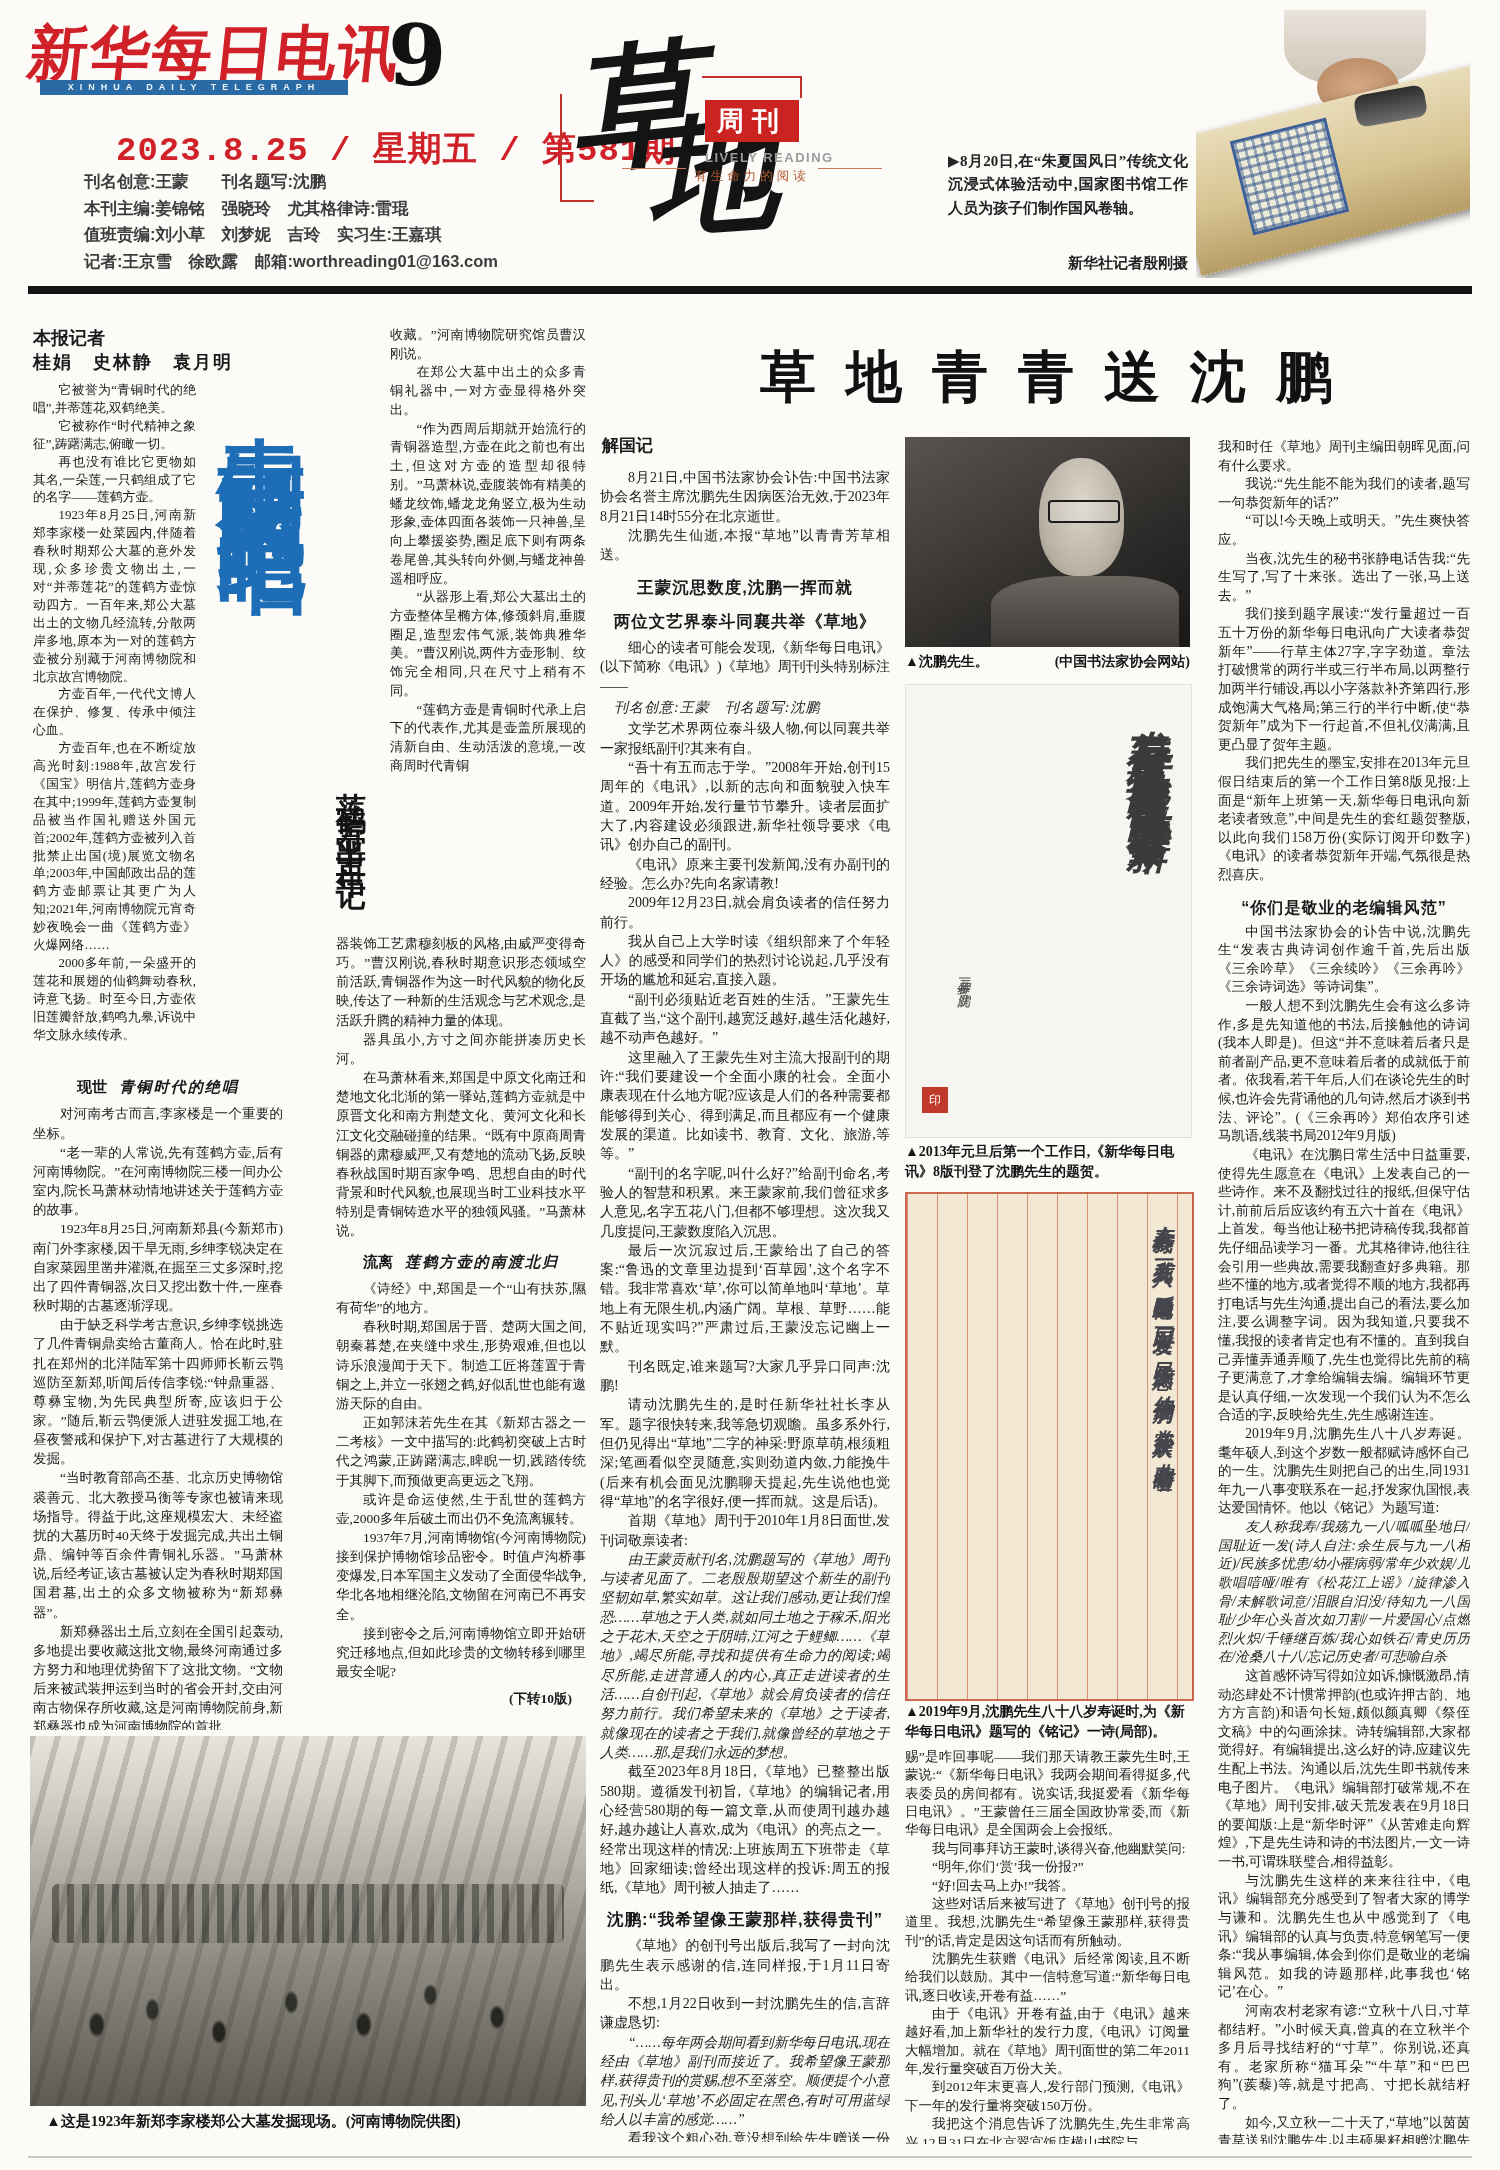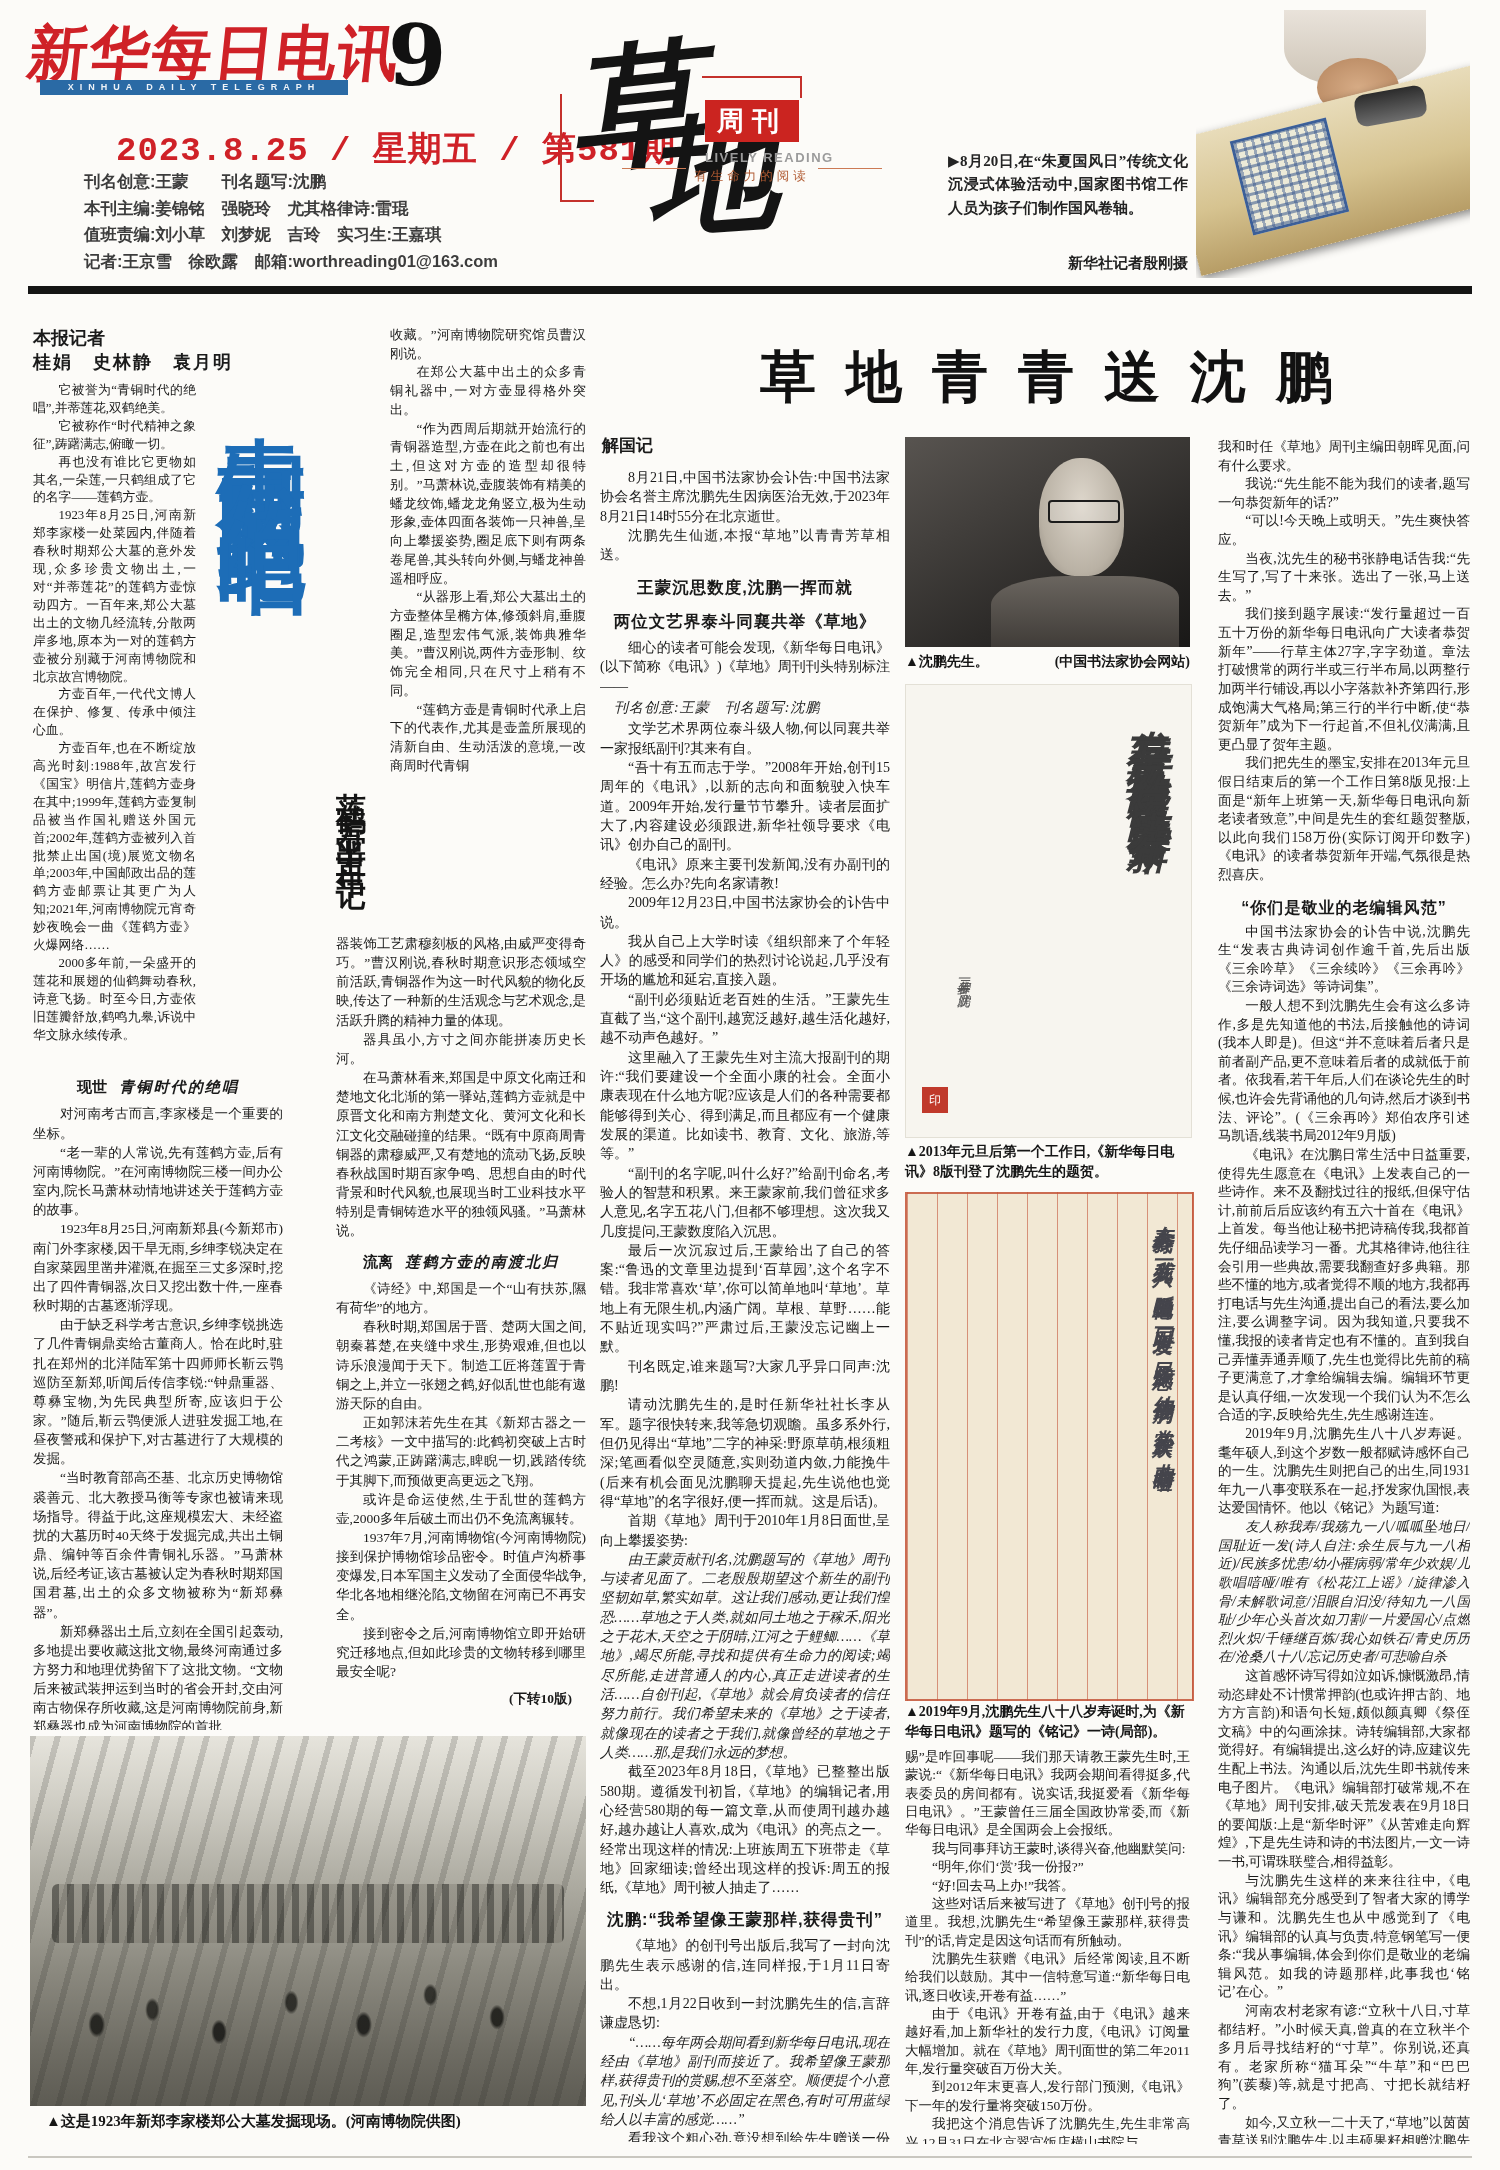--- a/index.html
+++ b/index.html
@@ -201,29 +201,29 @@
   <div class="col mcol1">
       <p class="para">8月21日,中国书法家协会讣告:中国书法家协会名誉主席沈鹏先生因病医治无效,于2023年8月21日14时55分在北京逝世。</p>
       <p class="para">沈鹏先生仙逝,本报“草地”以青青芳草相送。</p>
       <div class="subhead">王蒙沉思数度,沈鹏一挥而就</div>
       <div class="subhead">两位文艺界泰斗同襄共举《草地》</div>
       <p class="para">细心的读者可能会发现,《新华每日电讯》(以下简称《电讯》)《草地》周刊刊头特别标注——</p>
       <p class="kaiti kc">刊名创意:王蒙　刊名题写:沈鹏</p>
       <p class="para">文学艺术界两位泰斗级人物,何以同襄共举一家报纸副刊?其来有自。</p>
       <p class="para">“吾十有五而志于学。”2008年开始,创刊15周年的《电讯》,以新的志向和面貌驶入快车道。2009年开始,发行量节节攀升。读者层面扩大了,内容建设必须跟进,新华社领导要求《电讯》创办自己的副刊。</p>
       <p class="para">《电讯》原来主要刊发新闻,没有办副刊的经验。怎么办?先向名家请教!</p>
-      <p class="para">2009年12月23日,中国书法家协会的讣告中说。</p>
+      <p class="para">2009年12月23日,就会肩负读者的信任努力前行。</p>
       <p class="para">我从自己上大学时读《组织部来了个年轻人》的感受和同学们的热烈讨论说起,几乎没有开场的尴尬和延宕,直接入题。</p>
       <p class="para">“副刊必须贴近老百姓的生活。”王蒙先生直截了当,“这个副刊,越宽泛越好,越生活化越好,越不动声色越好。”</p>
       <p class="para">这里融入了王蒙先生对主流大报副刊的期许:“我们要建设一个全面小康的社会。全面小康表现在什么地方呢?应该是人们的各种需要都能够得到关心、得到满足,而且都应有一个健康发展的渠道。比如读书、教育、文化、旅游,等等。”</p>
       <p class="para">“副刊的名字呢,叫什么好?”给副刊命名,考验人的智慧和积累。来王蒙家前,我们曾征求多人意见,名字五花八门,但都不够理想。这次我又几度提问,王蒙数度陷入沉思。</p>
       <p class="para">最后一次沉寂过后,王蒙给出了自己的答案:“鲁迅的文章里边提到‘百草园’,这个名字不错。我非常喜欢‘草’,你可以简单地叫‘草地’。草地上有无限生机,内涵广阔。草根、草野……能不贴近现实吗?”严肃过后,王蒙没忘记幽上一默。</p>
       <p class="para">刊名既定,谁来题写?大家几乎异口同声:沈鹏!</p>
       <p class="para">请动沈鹏先生的,是时任新华社社长李从军。题字很快转来,我等急切观瞻。虽多系外行,但仍见得出“草地”二字的神采:野原草萌,根须粗深;笔画看似空灵随意,实则劲道内敛,力能挽牛(后来有机会面见沈鹏聊天提起,先生说他也觉得“草地”的名字很好,便一挥而就。这是后话)。</p>
-      <p class="para">首期《草地》周刊于2010年1月8日面世,呈向上攀援姿势:</p>
+      <p class="para">首期《草地》周刊于2010年1月8日面世,发刊词敬禀读者:</p>
       <p class="para kaiti">由王蒙贡献刊名,沈鹏题写的《草地》周刊与读者见面了。二老殷殷期望这个新生的副刊坚韧如草,繁实如草。这让我们感动,更让我们惶恐……草地之于人类,就如同土地之于稼禾,阳光之于花木,天空之于阴晴,江河之于鲤鲫……《草地》,竭尽所能,寻找和提供有生命力的阅读;竭尽所能,走进普通人的内心,真正走进读者的生活……自创刊起,《草地》就会肩负读者的信任努力前行。我们希望未来的《草地》之于读者,就像现在的读者之于我们,就像曾经的草地之于人类……那,是我们永远的梦想。</p>
       <p class="para">截至2023年8月18日,《草地》已整整出版580期。遵循发刊初旨,《草地》的编辑记者,用心经营580期的每一篇文章,从而使周刊越办越好,越办越让人喜欢,成为《电讯》的亮点之一。经常出现这样的情况:上班族周五下班带走《草地》回家细读;曾经出现这样的投诉:周五的报纸,《草地》周刊被人抽走了……</p>
       <div class="subhead">沈鹏:“我希望像王蒙那样,获得贵刊”</div>
       <p class="para">《草地》的创刊号出版后,我写了一封向沈鹏先生表示感谢的信,连同样报,于1月11日寄出。</p>
       <p class="para">不想,1月22日收到一封沈鹏先生的信,言辞谦虚恳切:</p>
       <p class="para kaiti">“……每年两会期间看到新华每日电讯,现在经由《草地》副刊而接近了。我希望像王蒙那样,获得贵刊的赏赐,想不至落空。顺便提个小意见,刊头儿‘草地’不必固定在黑色,有时可用蓝绿给人以丰富的感觉……”</p>
       <p class="para">看我这个粗心劲,竟没想到给先生赠送一份报纸,便立即电话发行部门给先生办理赠订手续。</p>
     </div>
 
   <div class="abs portrait">

